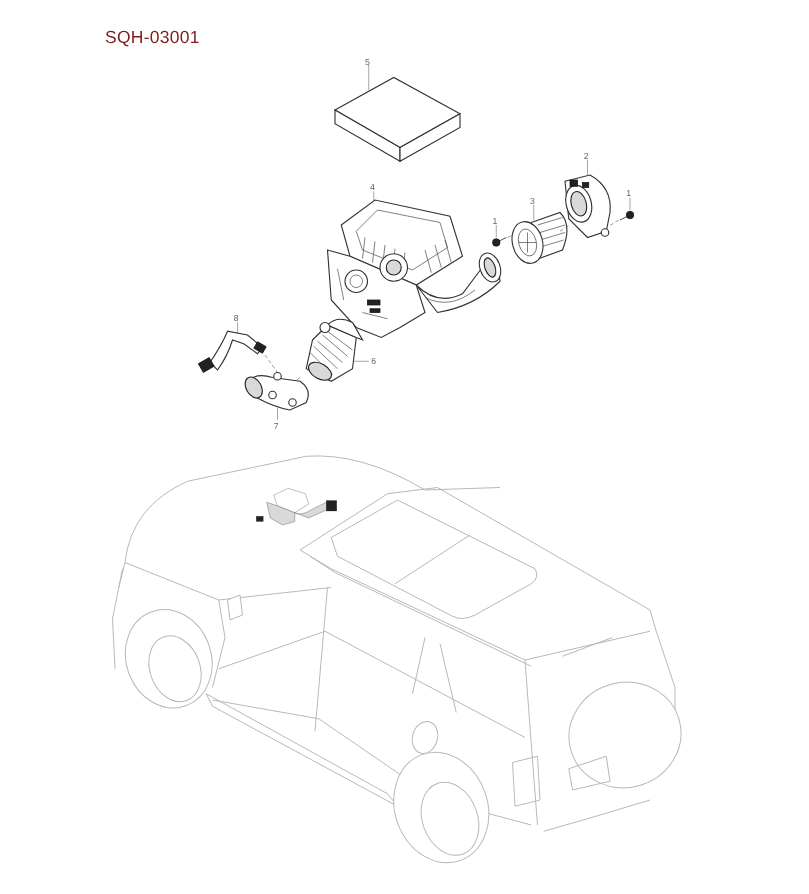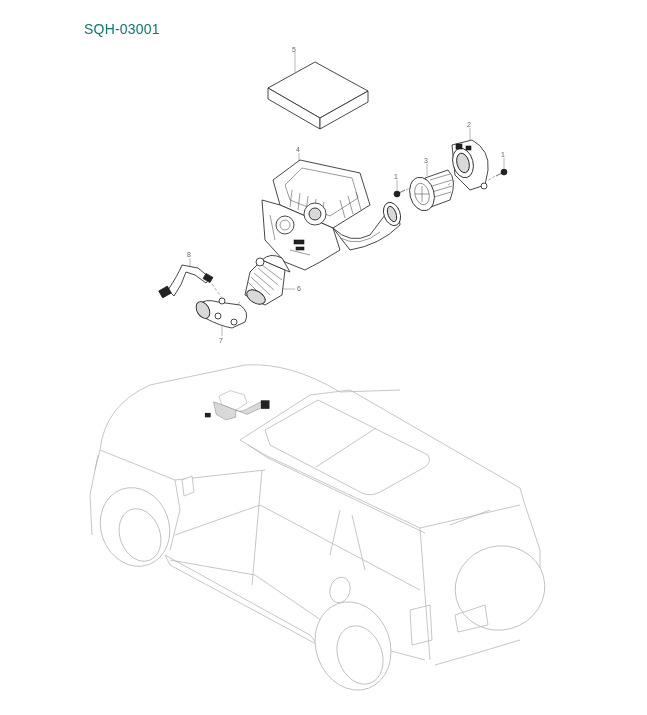--- a/index.html
+++ b/index.html
@@ -1,17 +1,17 @@
 <!DOCTYPE html>
 <html><head>
   <meta charset="utf-8">
   <style>
     html, body { margin: 0; padding: 0; background: #ffffff; }
     body { width: 647px; height: 715px; position: relative; overflow: hidden; font-family: "Liberation Sans", sans-serif; }
-    .title { position: absolute; left: 84px; top: 21px; font-size: 14px; color: #0f766e; letter-spacing: 0.2px; }
+    .title { position: absolute; left: 84px; top: 21px; font-size: 14px; color: #7f1d1d; letter-spacing: 0.2px; }
     svg.diagram { position: absolute; left: 0; top: 0; }
     .callout { font-family: "Liberation Sans", sans-serif; font-size: 7px; fill: #666; }
     .lead { stroke: #888; stroke-width: 0.6; fill: none; }
     .dash { stroke: #777; stroke-width: 0.6; fill: none; stroke-dasharray: 3 2; }
     .part { stroke: #333; stroke-width: 0.9; fill: #fff; }
     .partl { stroke: #555; stroke-width: 0.6; fill: none; }
     .partd { stroke: #222; stroke-width: 0.9; fill: #d9d9d9; }
     .dark { fill: #222; stroke: #111; stroke-width: 0.6; }
     .car { stroke: #b8b8b8; stroke-width: 0.8; fill: none; }
     .carw { stroke: #b8b8b8; stroke-width: 0.8; fill: #fff; }

